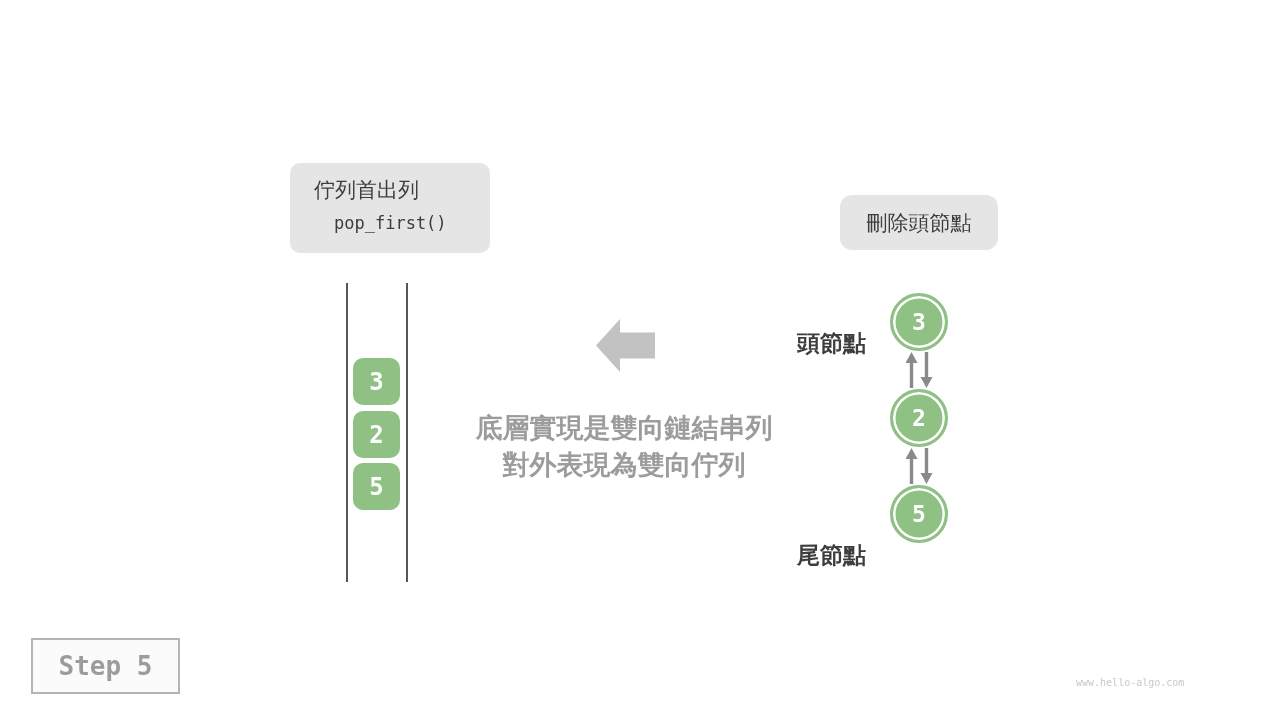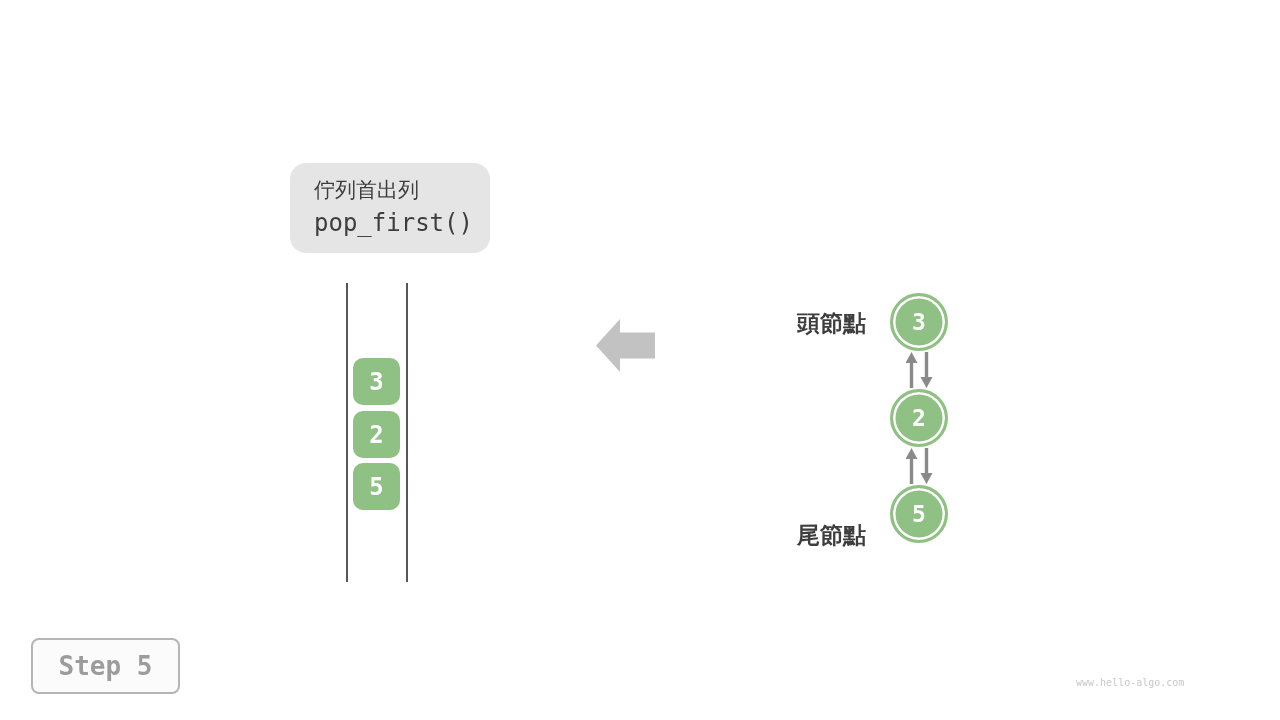--- a/index.html
+++ b/index.html
@@ -13,34 +13,35 @@
     height: 720px;
     background: #ffffff;
     overflow: hidden;
   }
   
   .op-box {
     position: absolute;
     left: 290px; top: 163px;
     width: 200px; height: 90px;
     background: var(--label-bg, #e5e5e5);
-    border-radius: 16px;
+    border-radius: 10px;
     box-sizing: border-box;
     padding: 12px 10px 0 24px;
     color: var(--dark-text, #3d3d3d);
   }
   .op-box .cjk-line {
     font-size: 21px;
     line-height: 30px;
     font-weight: 500;
   }
   .op-box .code-line {
     font-family: "DejaVu Sans Mono", monospace;
-    font-size: 24px;
+    font-size: 17px;
     line-height: 36px;
+    margin-left: 20px;
   }
   .action-box {
     position: absolute;
     left: 840px; top: 195px;
     width: 158px; height: 55px;
     background: var(--label-bg, #e5e5e5);
     border-radius: 12px;
     display: flex; align-items: center; justify-content: center;
     font-size: 21px;
     font-weight: 500;
@@ -87,20 +88,21 @@
   }
   
   .side-label {
     position: absolute;
     left: 770px;
     width: 96px;
     text-align: right;
     font-size: 23px;
     font-weight: bold;
     color: var(--dark-text, #3d3d3d);
+    margin-top: 20px;
   }
   .side-label.head { top: 308px; }
   .side-label.tail { top: 520px; }
   .list-node {
     position: absolute;
     left: 890px;
     width: 58px; height: 58px;
     box-sizing: border-box;
     border: 3px solid var(--node-green, #8fc084);
     border-radius: 50%;
@@ -120,21 +122,21 @@
   }
   .link-arrows.a0 { top: 352px; }
   .link-arrows.a1 { top: 448px; }
   
   .step-box {
     position: absolute;
     left: 31px; top: 638px;
     width: 149px; height: 56px;
     box-sizing: border-box;
     border: 2px solid var(--step-border, #b5b5b5);
-    border-radius: 8px;
+    border-radius: 0;
     background: #fbfbfb;
     display: flex; align-items: center; justify-content: center;
     font-family: "DejaVu Sans Mono", monospace;
     font-size: 26px; font-weight: bold;
     color: var(--step-text, #9c9c9c);
   }
   
   .watermark {
     position: absolute;
     left: 1076px; top: 677px;
@@ -146,31 +148,38 @@
 </head>
 <body>
 
 <div class="canvas">
 
   <div class="op-box">
     <div class="cjk-line">佇列首出列</div>
     <div class="code-line">pop_first()</div>
   </div>
 
+  <div class="action-box">
+    <span>刪除頭節點</span>
+  </div>
 
   <div class="queue-wall left"></div>
   <div class="queue-wall right"></div>
   <div class="queue-item i0">3</div>
   <div class="queue-item i1">2</div>
   <div class="queue-item i2">5</div>
 
   <svg class="big-arrow" width="59" height="53" viewBox="0 0 59 53">
     <polygon points="24,0 24,13.5 59,13.5 59,39.5 24,39.5 24,53 0,26.5" fill="#c2c2c2"></polygon>
   </svg>
 
+  <div class="note">
+    <div>底層實現是雙向鏈結串列</div>
+    <div>對外表現為雙向佇列</div>
+  </div>
 
   <div class="side-label head">頭節點</div>
   <div class="side-label tail">尾節點</div>
 
   <div class="list-node n0">3</div>
   <div class="list-node n1">2</div>
   <div class="list-node n2">5</div>
 
   <svg class="link-arrows a0" width="34" height="36" viewBox="0 0 34 36">
     <line x1="9.5" y1="9" x2="9.5" y2="36" stroke-width="3.4" stroke="#8a8a8a"></line>

